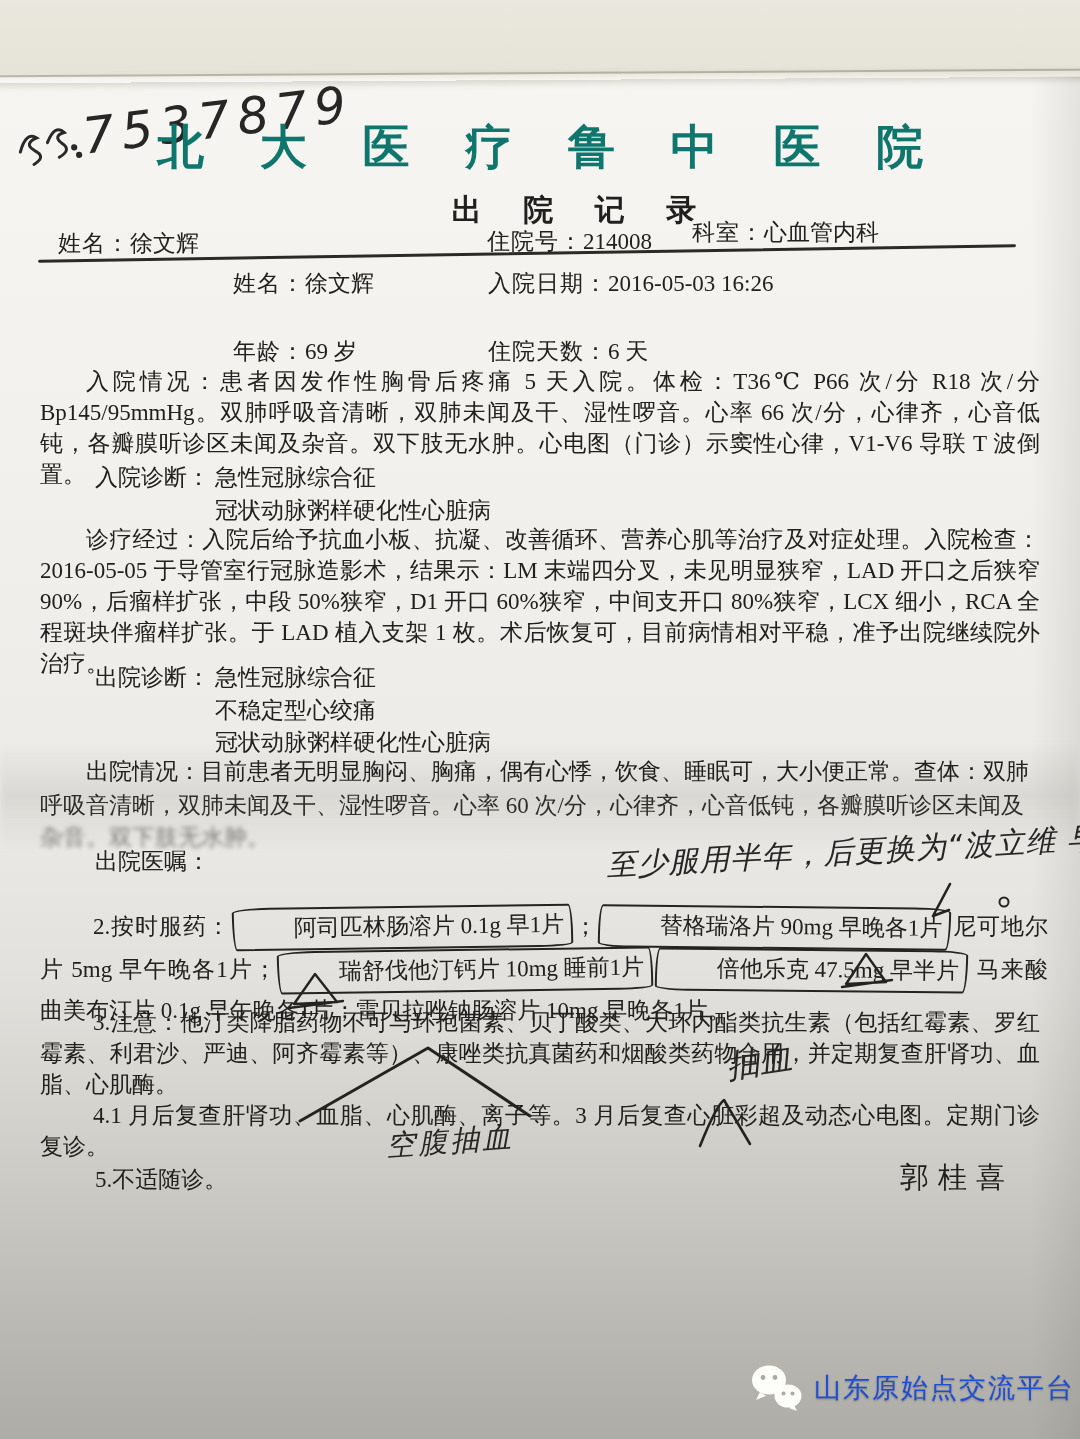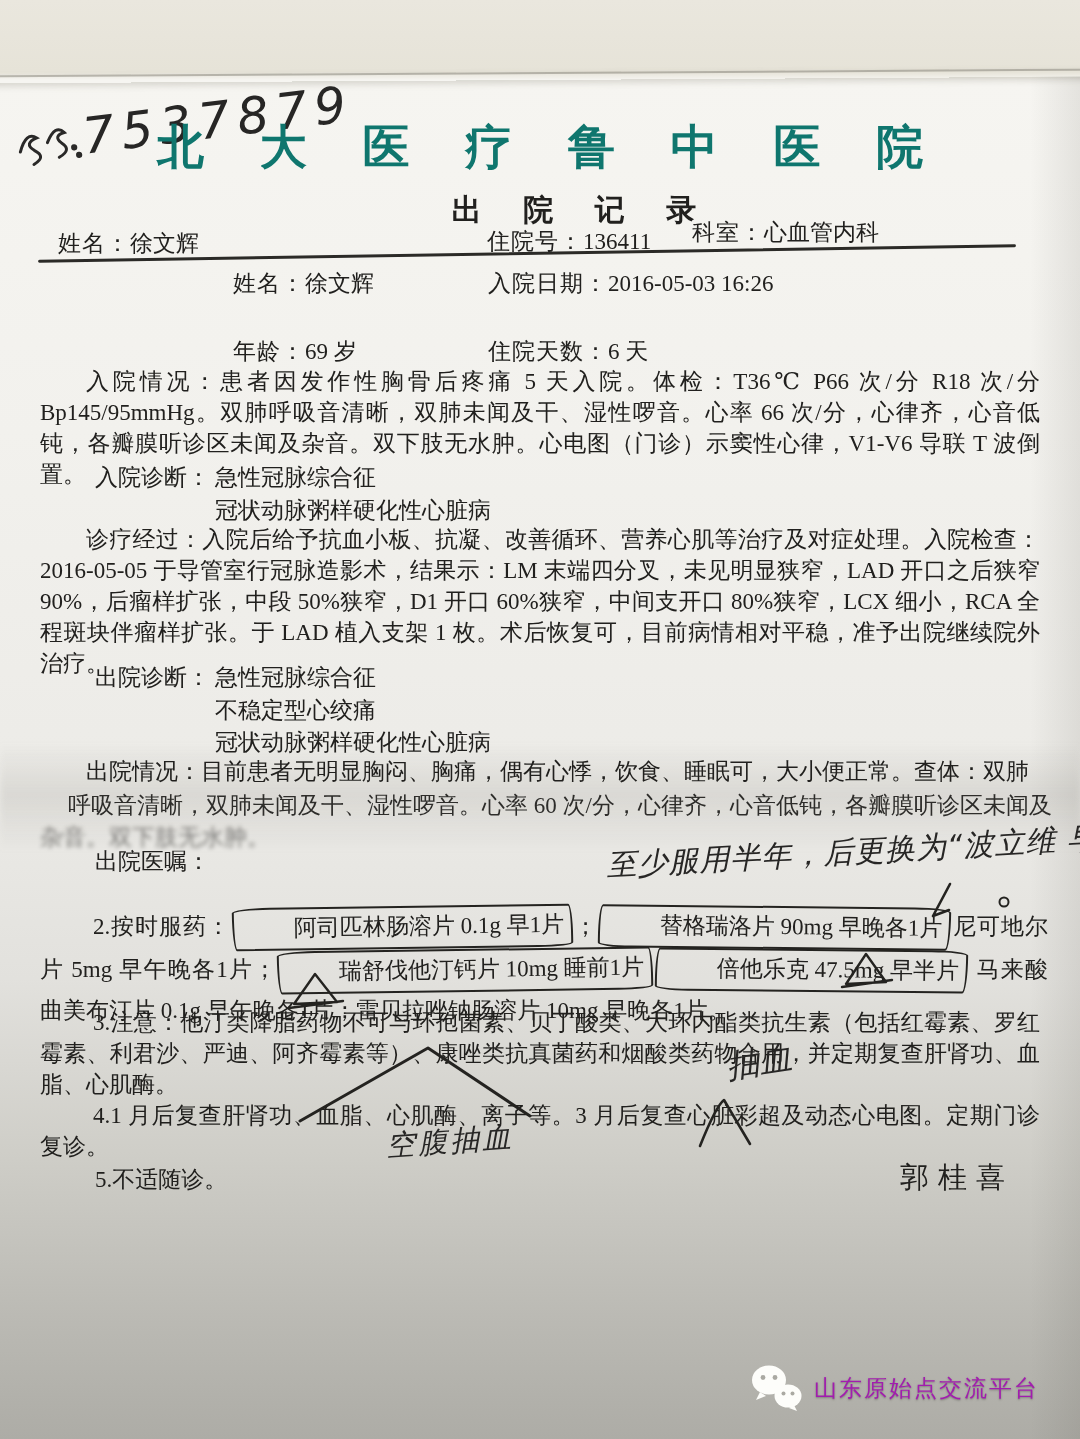--- a/index.html
+++ b/index.html
@@ -25,36 +25,36 @@
   h1,h2,p{margin:0;font-weight:normal;}
   .title{top:116px;left:0;width:100%;text-align:center;font-size:47px;font-weight:bold;
     letter-spacing:22px;text-indent:22px;color:#0f766e;}
   .subtitle{top:190px;left:0;width:100%;text-align:center;font-size:30px;font-weight:bold;
     letter-spacing:17px;text-indent:17px;padding-left:34px;}
   .t23{font-size:23px;}
   .rule{top:252px;left:38px;width:978px;height:3px;background:#2b2a27;border-radius:2px;
     transform:rotate(-0.9deg);}
   .para{left:40px;width:1000px;font-size:23px;line-height:31px;text-align:justify;
     text-indent:2em;}
-  .blur1{filter:blur(0.6px);opacity:.93;margin-left:28px;}
+  .blur1{filter:blur(0.6px);opacity:.93;}
   .blur2{filter:blur(2.3px);opacity:.55;}
   .hand-circle{display:inline-block;border:2.6px solid #242320;padding:0 7px 2px 7px;
     border-radius:230px 28px 210px 30px / 30px 200px 26px 230px;margin:0 1px;
     transform:rotate(-0.8deg);}
   .hc2{border-radius:30px 220px 34px 200px / 210px 30px 230px 28px;transform:rotate(0.6deg);}
   .hw{font-family:"DejaVu Sans",sans-serif;font-style:italic;color:#272625;white-space:nowrap;}
   .idnum{top:92px;left:12px;font-size:50px;letter-spacing:7px;transform:rotate(-7deg);}
   .idnum span{vertical-align:middle;}
   .note-top{top:830px;left:606px;font-size:30px;transform:rotate(-3.2deg);letter-spacing:1px;}
   .note-blood{top:1040px;left:726px;font-size:33px;transform:rotate(-9deg);}
   .note-fasting{top:1122px;left:386px;font-size:29px;transform:rotate(-4deg);letter-spacing:3px;}
   .signature{top:1158px;left:900px;font-size:29px;letter-spacing:9px;}
   .watermark{top:1364px;left:750px;display:flex;align-items:center;gap:10px;}
-  .watermark .wm-text{font-family:"Liberation Sans","DejaVu Sans",sans-serif;font-size:23px;
-    color:#a21caf;letter-spacing:2px;text-shadow:0 1px 2px rgba(90,88,82,.6);}
+  .watermark .wm-text{font-family:"Liberation Sans","DejaVu Sans",sans-serif;font-size:27px;
+    color:#1d4ed8;letter-spacing:2px;text-shadow:0 1px 2px rgba(90,88,82,.6);}
   .overlay{position:absolute;inset:0;pointer-events:none;}
   .prow{position:absolute;left:233px;width:810px;font-size:23px;}
   .prow .g2{position:absolute;left:255px;top:0;}
   .lbl{letter-spacing:1px;}
 </style>
 </head>
 <body>
 
 <div class="stage">
 
@@ -70,21 +70,21 @@
         <circle cx="60" cy="40" r="1.6" fill="#2a2928"></circle>
         <circle cx="64" cy="48" r="1.6" fill="#2a2928"></circle>
       </g>
     </svg><span>7537879</span>
   </div>
 
   <h1 class="abs title">北 大 医 疗 鲁 中 医 院</h1>
   <h2 class="abs subtitle">出 院 记 录</h2>
 
   <div class="abs t23" style="top:228px;left:58px"><span class="lbl">姓名：</span><span>徐文辉</span></div>
-  <div class="abs t23" style="top:226px;left:487px"><span class="lbl">住院号：</span><span>136411</span></div>
+  <div class="abs t23" style="top:226px;left:487px"><span class="lbl">住院号：</span><span>214008</span></div>
   <div class="abs t23" style="top:217px;left:692px"><span class="lbl">科室：</span><span>心血管内科</span></div>
   <div class="abs rule"></div>
 
   <div class="prow" style="top:268px">
     <span class="lbl">姓名：</span><span>徐文辉</span>
     <span class="g2"><span class="lbl">入院日期：</span><span>2016-05-03 16:26</span></span>
   </div>
   <div class="prow" style="top:336px">
     <span class="lbl">年龄：</span><span>69 岁</span>
     <span class="g2"><span class="lbl">住院天数：</span><span>6 天</span></span>

